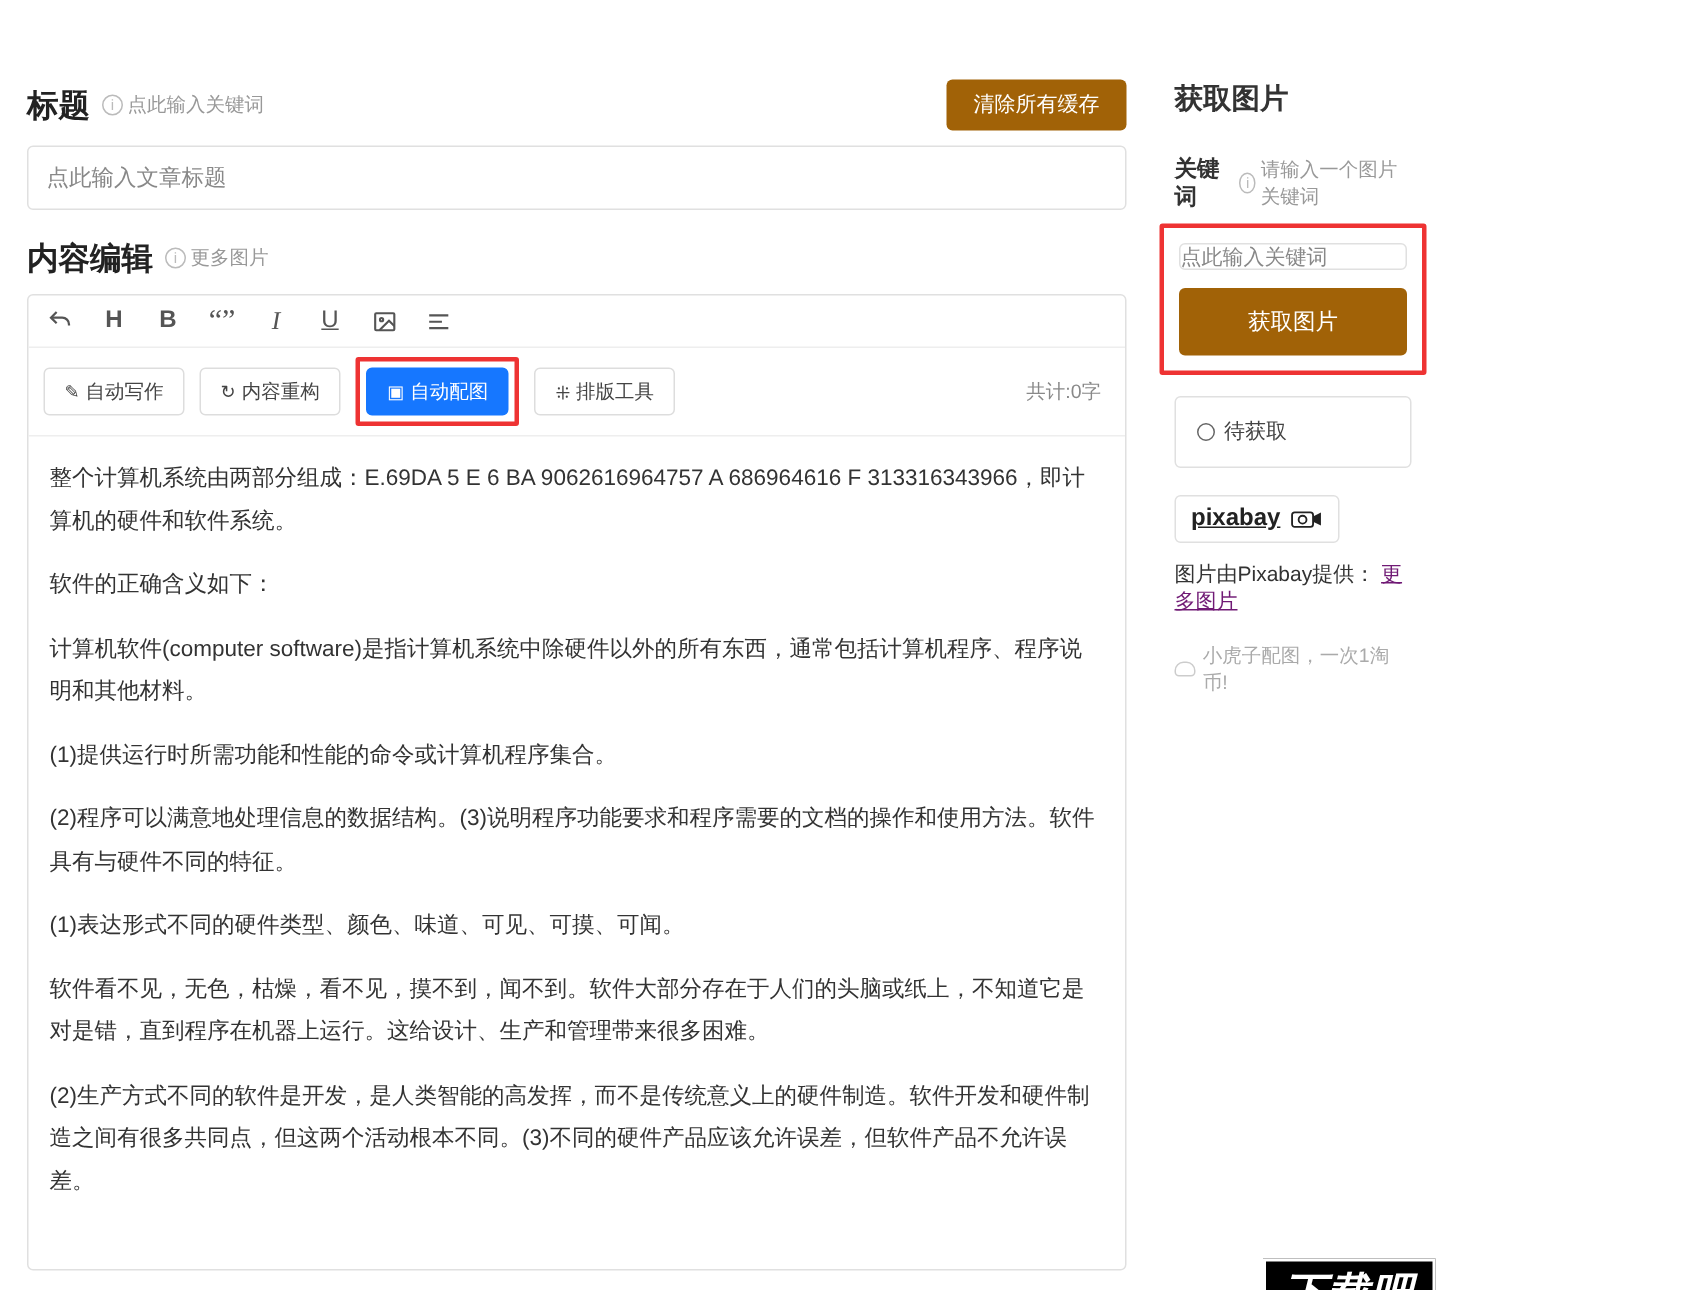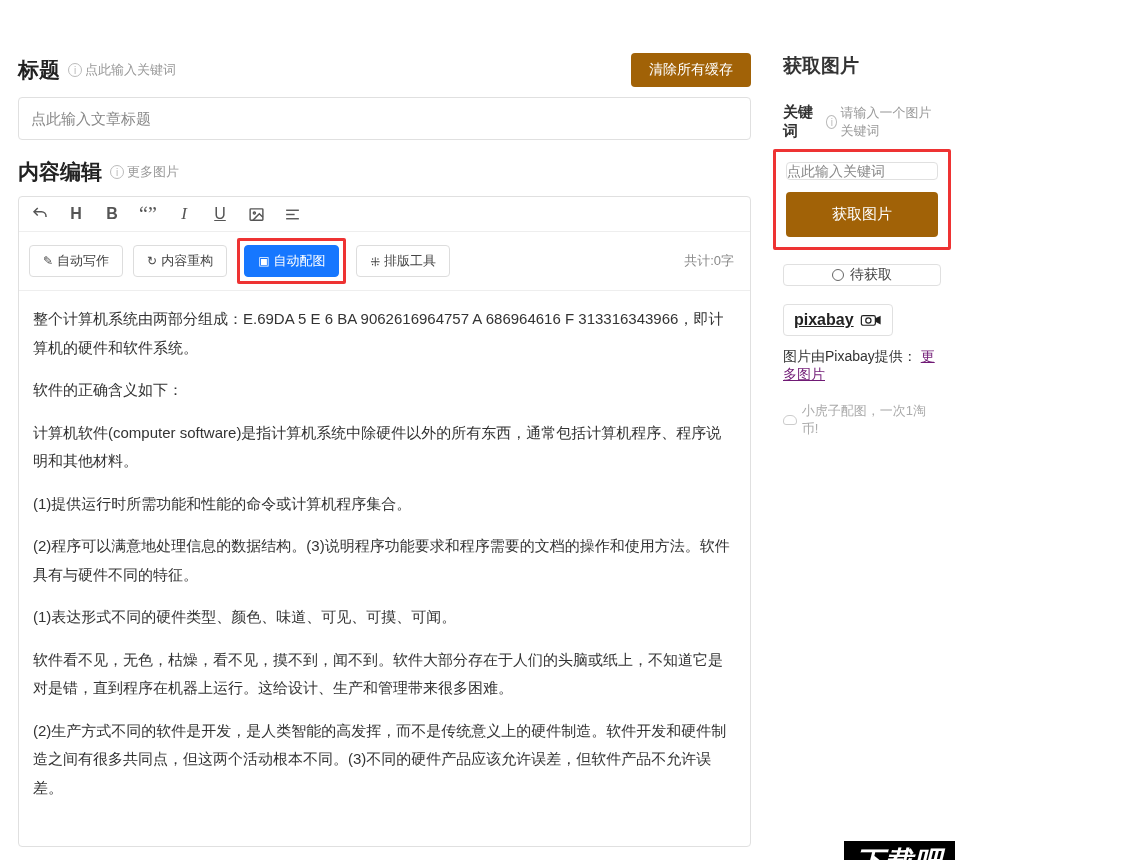--- a/index.html
+++ b/index.html
@@ -40,21 +40,21 @@
 
 
 .side-title { font-size: 19px; font-weight: 700; margin-bottom: 24px; }
 .kw-head { display:flex; align-items:center; margin-bottom: 8px; }
 .kw-title { font-size: 15px; font-weight: 700; }
 .kw-hint { font-size: 13px; color: #999; margin-left: 8px; display:flex; align-items:center; }
 .highlight-block { border: 3px solid #e33; padding: 10px; margin-left: -10px; margin-right: -10px; border-radius: 2px; }
 .kw-input { width: 100%; border: 1px solid #e0e0e0; border-radius: 4px; font-size: 14px; margin-bottom: 12px; }
 .kw-input::placeholder { color: #888; }
 
-.pending { border: 1px solid #e0e0e0; border-radius: 4px; padding: 1px; text-align:center; font-size: 14px; color: #444; margin-top: 14px; display:flex; align-items:center; justify-content:center; gap:6px;}
+.pending { border: 1px solid #e0e0e0; border-radius: 4px; padding: 14px; text-align:center; font-size: 14px; color: #444; margin-top: 14px; display:flex; align-items:center; gap:6px;}
 .pending .circ { width:12px; height:12px; border:1.5px solid #666; border-radius:50%; display:inline-block;}
 .pixabay-badge { display:inline-flex; align-items:center; border:1px solid #e0e0e0; border-radius: 4px; padding: 6px 10px; margin-top: 18px; font-family: sans-serif; font-weight:600; font-size: 16px; color:#222; gap:4px;text-decoration:underline;}
 .pixabay-badge svg { margin-left:2px; }
 .credit { font-size: 14px; margin-top: 12px; color:#333; }
 .credit a { color: #701a75; }
 .foot-note { font-size: 13px; color:#aaa; margin-top: 18px; display:flex; align-items:center; gap:5px;}
 .foot-note .cloud { width:14px; height:10px; border:1px solid #ccc; border-radius: 6px 6px 3px 3px; display:inline-block; }
 
 .watermark { position: absolute; right: -2px; bottom: -2px; text-align: right; }
 .wm-top { background:#000; color:#fff; font-weight:900; font-size:28px; padding:2px 12px 0; font-style:italic; letter-spacing:1px; border:2px solid #fff;}

